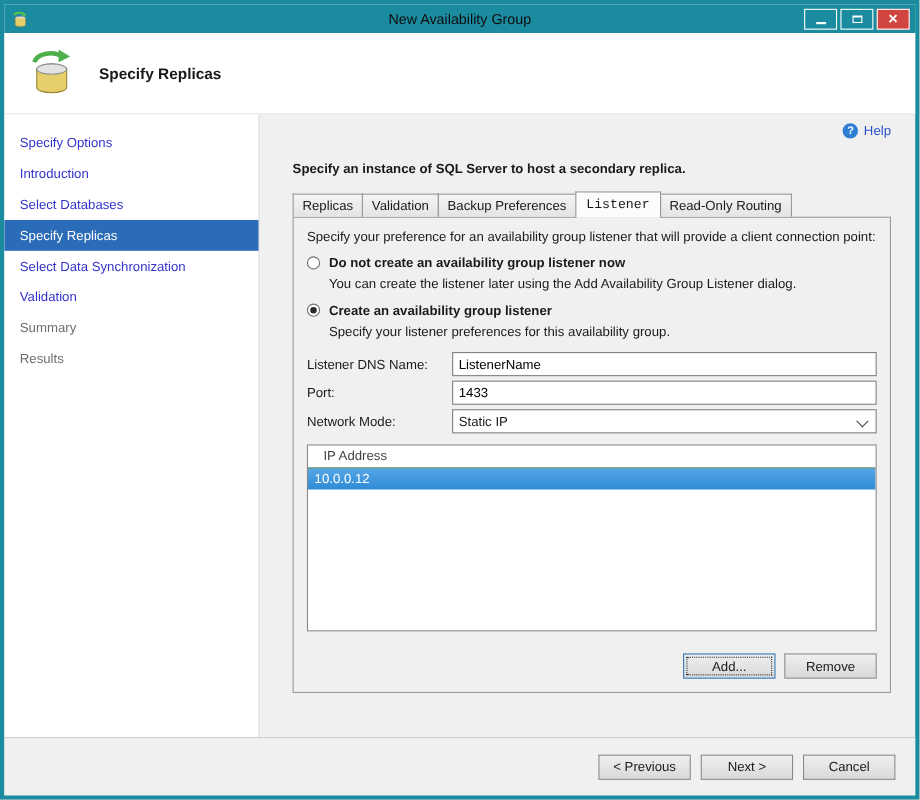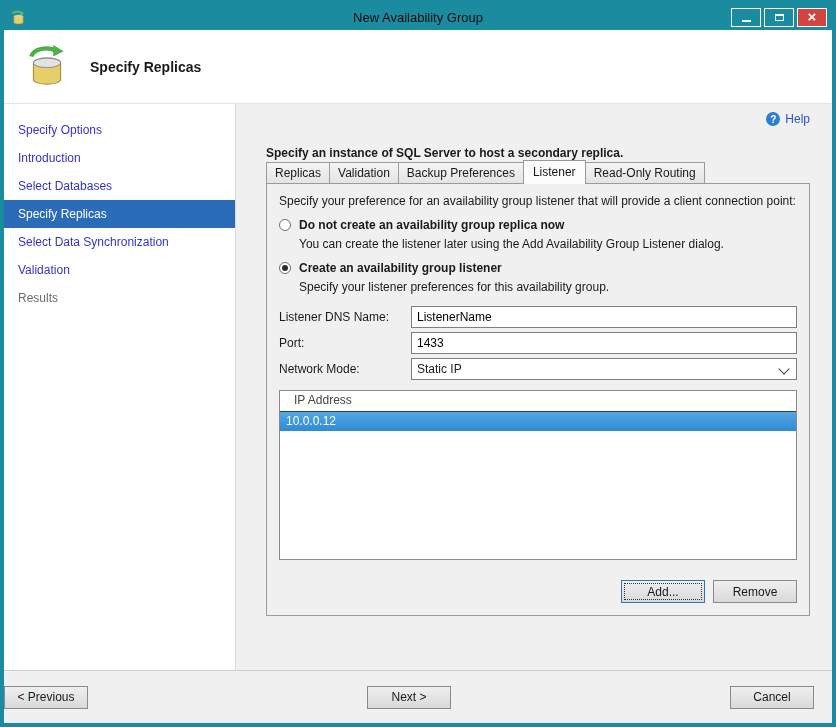--- a/index.html
+++ b/index.html
@@ -31,24 +31,24 @@
   .nav-item { padding:6px 6px 6px 14px; color:#3333cc; cursor:pointer; line-height:16px; }
   .nav-item.active { background:#2a6cb8; color:#ffffff; }
   .nav-item.disabled { color:#6d6d6d; cursor:default; }
   .main { flex:1; padding:8px 22px 0 30px; box-sizing:border-box; display:flex; flex-direction:column; min-width:0; }
   
   .help-row { display:flex; justify-content:flex-end; align-items:center; gap:5px; color:#2a50cc; cursor:pointer; }
   .help-icon { width:14px; height:14px; border-radius:50%; background:#2d7dd2; color:#fff; font-size:10px; font-weight:bold;
                display:flex; align-items:center; justify-content:center; flex:0 0 auto; }
   .instruction { font-weight:bold; margin-top:20px; }
   
-  .tabstrip { display:flex; align-items:flex-end; position:relative; z-index:2; }
+  .tabstrip { display:flex; align-items:flex-end; margin-top:14px; position:relative; z-index:2; }
   .tab { border:1px solid #9a9a9a; border-bottom:none; background:linear-gradient(#f4f4f4,#e4e4e4);
          padding:3px 8px; margin-right:-1px; cursor:pointer; white-space:nowrap; }
-  .tab.active { background:#fcfcfc; padding:4px 9px 5px; margin-bottom:-1px; position:relative; z-index:3; }
+  .tab.active { background:#fcfcfc; padding:4px 9px 5px; margin-bottom:-1px; position:relative; z-index:3;font-family:Liberation Mono, monospace; }
   .tabpanel { border:1px solid #9a9a9a; background:#f0f0f0; padding:8px 12px 12px; position:relative; z-index:1; }
   .panel-intro { margin:2px 0 4px 0; }
   
   .option { margin-top:10px; }
   .option-head { display:flex; align-items:center; gap:8px; cursor:pointer; }
   .radio { width:12px; height:12px; border:1px solid #707070; border-radius:50%; background:#fff;
            box-sizing:border-box; position:relative; flex:0 0 auto; }
   .radio.checked::after { content:""; position:absolute; left:2px; top:2px; width:6px; height:6px; border-radius:50%; background:#2b2b2b; }
   .option-label { font-weight:bold; }
   .option-desc { margin:5px 0 2px 20px; }
@@ -66,21 +66,21 @@
   .listbox { margin-top:10px; border:1px solid #8a8a8a; background:#fff; height:170px; overflow:hidden; box-sizing:border-box; }
   .list-header { padding:2px 14px; border-bottom:1px solid #14532d; color:#444; height:16px; }
   .list-row { padding:2px 6px; height:15px; }
   .list-row.selected { background:linear-gradient(#55a5e4,#2f8bd6); color:#fff; }
   .list-buttons { display:flex; justify-content:flex-end; gap:8px; margin-top:20px; }
   .btn { min-width:84px; height:23px; border:1px solid #8a8a8a; background:linear-gradient(#efefef,#d9d9d9);
          font-family:"Liberation Sans", sans-serif; font-size:12px; color:#1a1a1a; cursor:pointer; }
   .btn.focused { border:1px solid #2f74b5; outline:1px dotted #333; outline-offset:-4px; }
   
   .footer { flex:0 0 auto; height:53px; border-top:1px solid #cfcfcf; display:flex; align-items:center;
-            justify-content:space-between; gap:9px; padding-right:18px; background:#f0f0f0; box-sizing:border-box; }
+            justify-content:flex-end; gap:9px; padding-right:18px; background:#f0f0f0; box-sizing:border-box; }
 </style>
 </head>
 <body>
 
 <div class="window">
 
   <div class="titlebar">
     <svg class="titlebar-icon" viewBox="0 0 16 16">
       <path d="M2 4 C3 1.5, 9 1, 11 3" stroke="#57c24e" stroke-width="2" fill="none"></path>
       <polygon points="10,1 14,3.5 10,6" fill="#57c24e"></polygon>
@@ -114,20 +114,21 @@
 
   <div class="body">
 
     <div class="sidebar">
       <div class="nav-item">Specify Options</div>
       <div class="nav-item">Introduction</div>
       <div class="nav-item">Select Databases</div>
       <div class="nav-item active">Specify Replicas</div>
       <div class="nav-item">Select Data Synchronization</div>
       <div class="nav-item">Validation</div>
+      <div class="nav-item disabled">Summary</div>
       <div class="nav-item disabled">Results</div>
     </div>
 
     <div class="main">
 
       <div class="help-row">
         <span class="help-icon">?</span>
         <span>Help</span>
       </div>
 
@@ -141,21 +142,21 @@
         <div class="tab">Read-Only Routing</div>
       </div>
 
       <div class="tabpanel">
 
         <div class="panel-intro">Specify your preference for an availability group listener that will provide a client connection point:</div>
 
         <div class="option">
           <div class="option-head">
             <span class="radio"></span>
-            <span class="option-label">Do not create an availability group replica now</span>
+            <span class="option-label">Do not create an availability group listener now</span>
           </div>
           <div class="option-desc">You can create the listener later using the Add Availability Group Listener dialog.</div>
         </div>
 
         <div class="option">
           <div class="option-head">
             <span class="radio checked"></span>
             <span class="option-label">Create an availability group listener</span>
           </div>
           <div class="option-desc">Specify your listener preferences for this availability group.</div>

